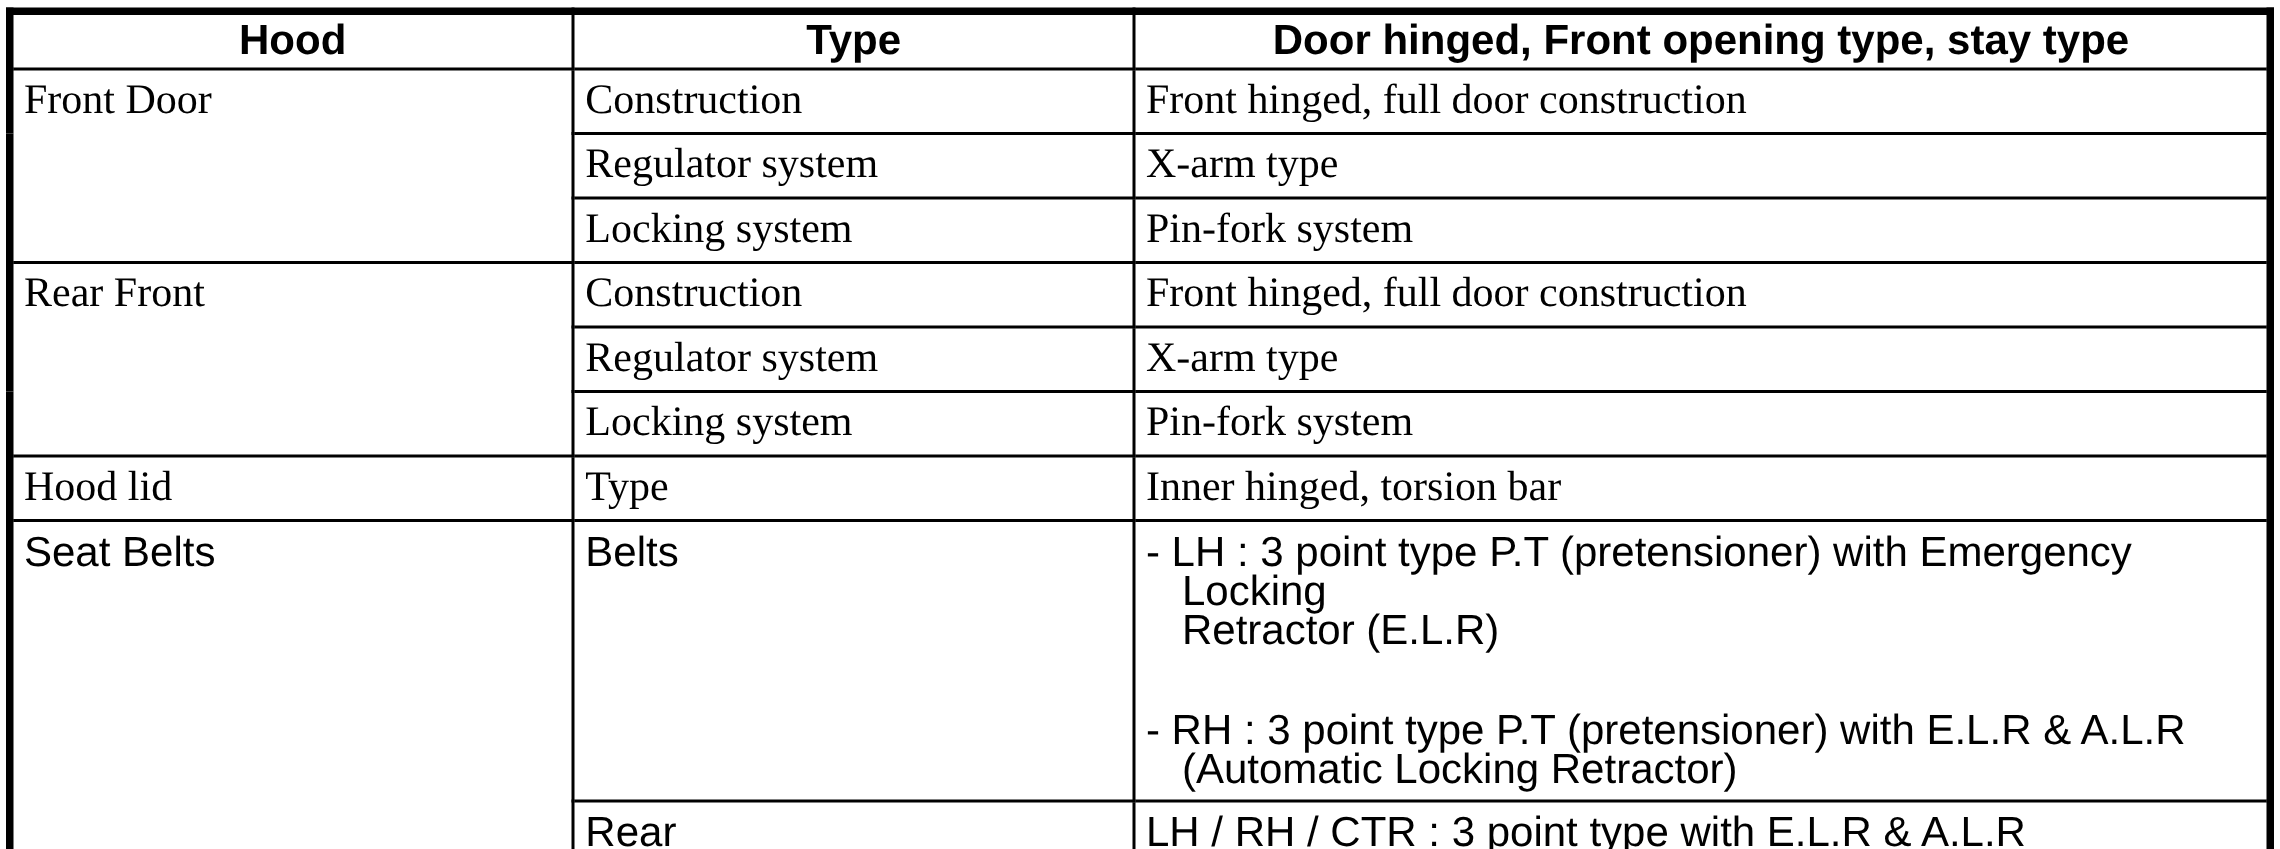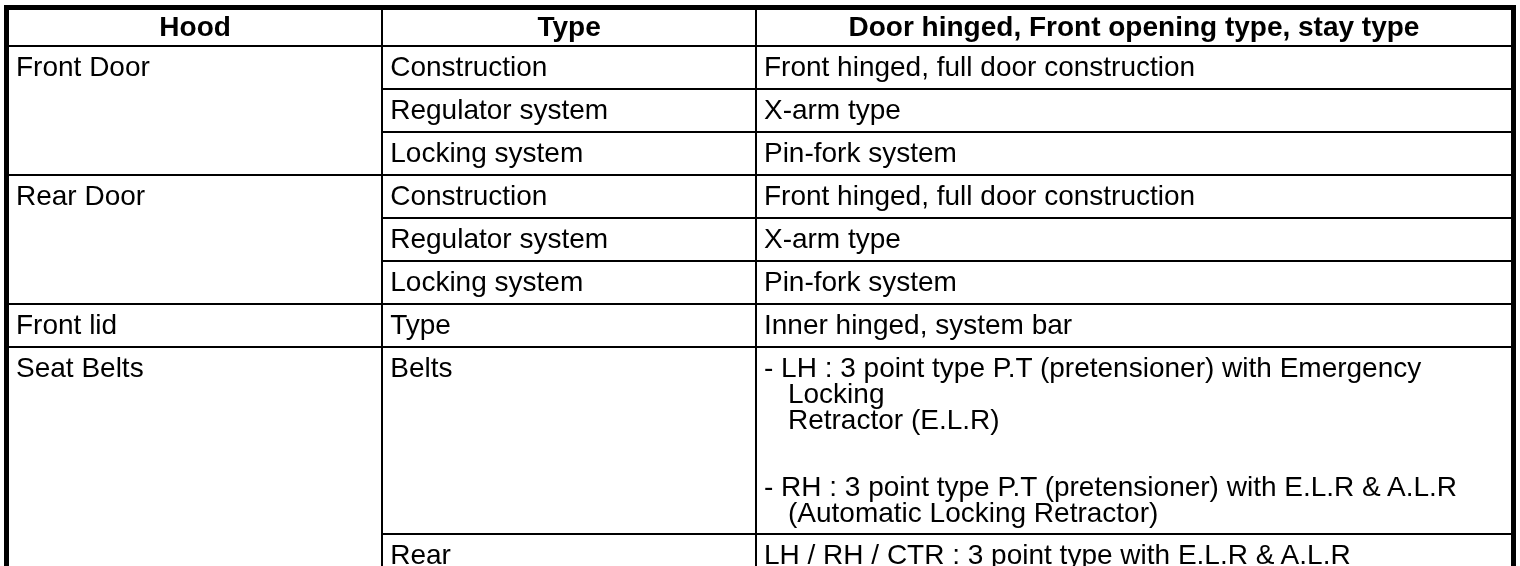--- a/index.html
+++ b/index.html
@@ -37,21 +37,21 @@
     overflow: hidden;
     box-sizing: border-box;
   }
   .spec-table th {
     font-weight: bold;
     text-align: center;
     vertical-align: middle;
     padding: 4px 6px;
   }
   tr.r-header   { height: 38px; }
-  tr.r-normal   { height: 43px; }
+  tr.r-normal   { height: 43px; font-family: Liberation Serif, serif; }
   tr.r-tall     { height: 148px; }
   tr.r-last     { height: 42px; }
   td.group-label { vertical-align: top; }
   .bullet {
     white-space: pre-wrap;
     padding-left: 24px;
     text-indent: -24px;
     margin: 0;
   }
   .bullet + .bullet { margin-top: 41px; }
@@ -83,37 +83,37 @@
       <tr class="r-normal">
         <td>Regulator system</td>
         <td>X-arm type</td>
       </tr>
       <tr class="r-normal">
         <td>Locking system</td>
         <td>Pin-fork system</td>
       </tr>
 
       <tr class="r-normal">
-        <td class="group-label" rowspan="3">Rear Door</td>
+        <td class="group-label" rowspan="3">Rear Front</td>
         <td>Construction</td>
         <td>Front hinged, full door construction</td>
       </tr>
       <tr class="r-normal">
         <td>Regulator system</td>
         <td>X-arm type</td>
       </tr>
       <tr class="r-normal">
         <td>Locking system</td>
         <td>Pin-fork system</td>
       </tr>
 
       <tr class="r-normal">
-        <td class="group-label">Front lid</td>
+        <td class="group-label">Hood lid</td>
         <td>Type</td>
-        <td>Inner hinged, system bar</td>
+        <td>Inner hinged, torsion bar</td>
       </tr>
 
       <tr class="r-tall">
         <td class="group-label" rowspan="2">Seat Belts</td>
         <td>Belts</td>
         <td>
           <div class="bullet">- LH : 3 point type P.T (pretensioner) with Emergency Locking
 Retractor (E.L.R)</div>
           <div class="bullet">- RH : 3 point type P.T (pretensioner) with E.L.R &amp; A.L.R
 (Automatic Locking Retractor)</div>

